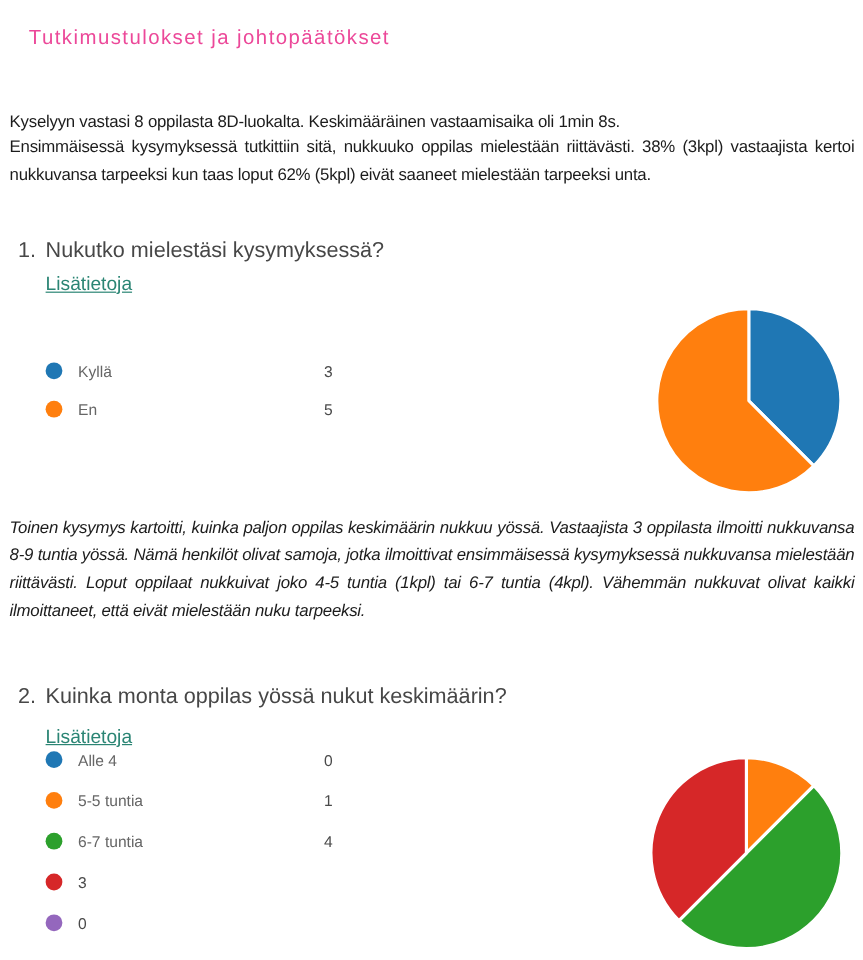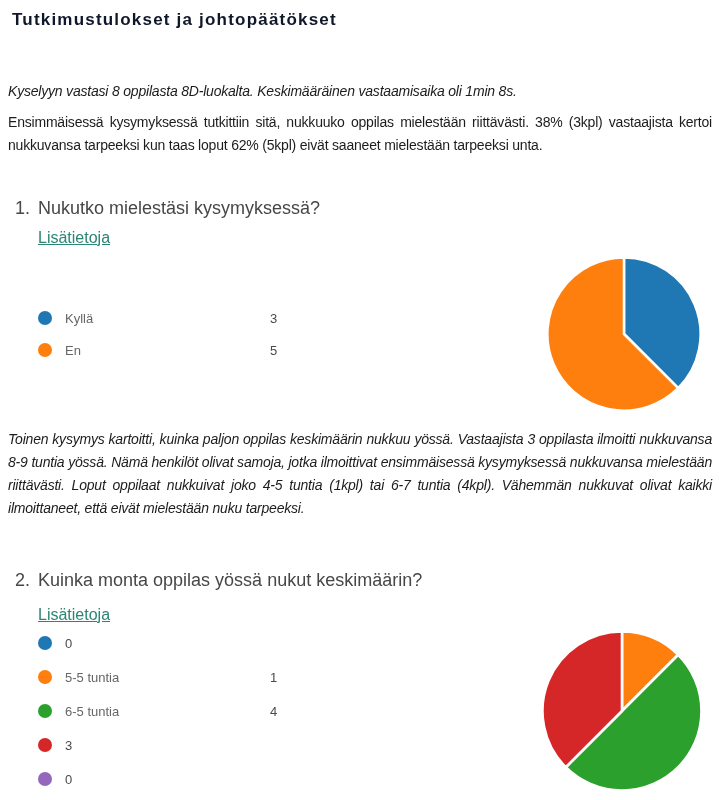--- a/index.html
+++ b/index.html
@@ -10,35 +10,35 @@
   }
   .page {
     position: relative;
     width: 719px; height: 800px;
     overflow: hidden;
     background: #ffffff;
   }
 
   
   #title {
-    position: absolute; left: 8px; top: 6px; margin: 4px;
-    font-size: 17px; font-weight: 700;
+    position: absolute; left: 8px; top: 6px; margin: 16px;
+    font-size: 17px; font-weight: 400;
     letter-spacing: 1.2px;
-    color: #0f172a;
+    color: #ec4899;
   }
 
   
   .para {
     position: absolute; left: 8px; width: 704px; margin: 0;
     font-size: 14px; line-height: 23px;
     letter-spacing: -0.2px;
     color: #1c1c1c;
     text-align: justify;
   }
-  #p1 { top: 80px; text-align: left; font-style: italic; }
+  #p1 { top: 90px; text-align: left; }
   #p2 { top: 111px; }
   #p3 { top: 428px; font-style: italic; }
 
   
   .question { position: absolute; left: 0; width: 719px; }
   #q1 { top: 198px; height: 228px; }
   #q2 { top: 568px; height: 232px; }
 
   .q-heading {
     position: absolute; left: 15px; top: 0;
@@ -55,21 +55,21 @@
     text-decoration: underline;
     cursor: pointer;
   }
   #q1 .details { top: 31px; }
   #q2 .details { top: 38px; }
 
   
   .legend { position: absolute; left: 38px; width: 252px; }
   #q1 .legend { top: 104px; }
   #q2 .legend { top: 58px; }
-  .legend-row { display: flex; align-items: center; width: 252px; }
+  .legend-row { display: flex; align-items: flex-start; width: 252px; }
   #q1 .legend-row { height: 32px; }
   #q2 .legend-row { height: 34px; }
   .dot {
     width: 14px; height: 14px; border-radius: 50%;
     margin-right: 13px; flex: none;
     background: #cccccc;
   }
   .legend-label { flex: 1; font-size: 13px; color: #666666; }
   .legend-value { width: 20px; font-size: 13px; color: #4a4a4a; text-align: left; }
 
@@ -116,30 +116,31 @@
 
   <section class="question" id="q2">
     <div class="q-heading">
       <span class="q-number">2.</span>
       <span class="q-text">Kuinka monta oppilas yössä nukut keskimäärin?</span>
     </div>
     <a class="details" href="#">Lisätietoja</a>
     <div class="legend">
       <div class="legend-row">
         <span class="dot" style="background: rgb(31, 119, 180);"></span>
+        <span class="legend-label">Alle 4</span>
         <span class="legend-value">0</span>
       </div>
       <div class="legend-row">
         <span class="dot" style="background: rgb(255, 127, 14);"></span>
         <span class="legend-label">5-5 tuntia</span>
         <span class="legend-value">1</span>
       </div>
       <div class="legend-row">
         <span class="dot" style="background: rgb(44, 160, 44);"></span>
-        <span class="legend-label">6-5 tuntia</span>
+        <span class="legend-label">6-7 tuntia</span>
         <span class="legend-value">4</span>
       </div>
       <div class="legend-row">
         <span class="dot" style="background: rgb(214, 39, 40);"></span>
         <span class="legend-value">3</span>
       </div>
       <div class="legend-row">
         <span class="dot" style="background: rgb(148, 103, 189);"></span>
         <span class="legend-value">0</span>
       </div>

